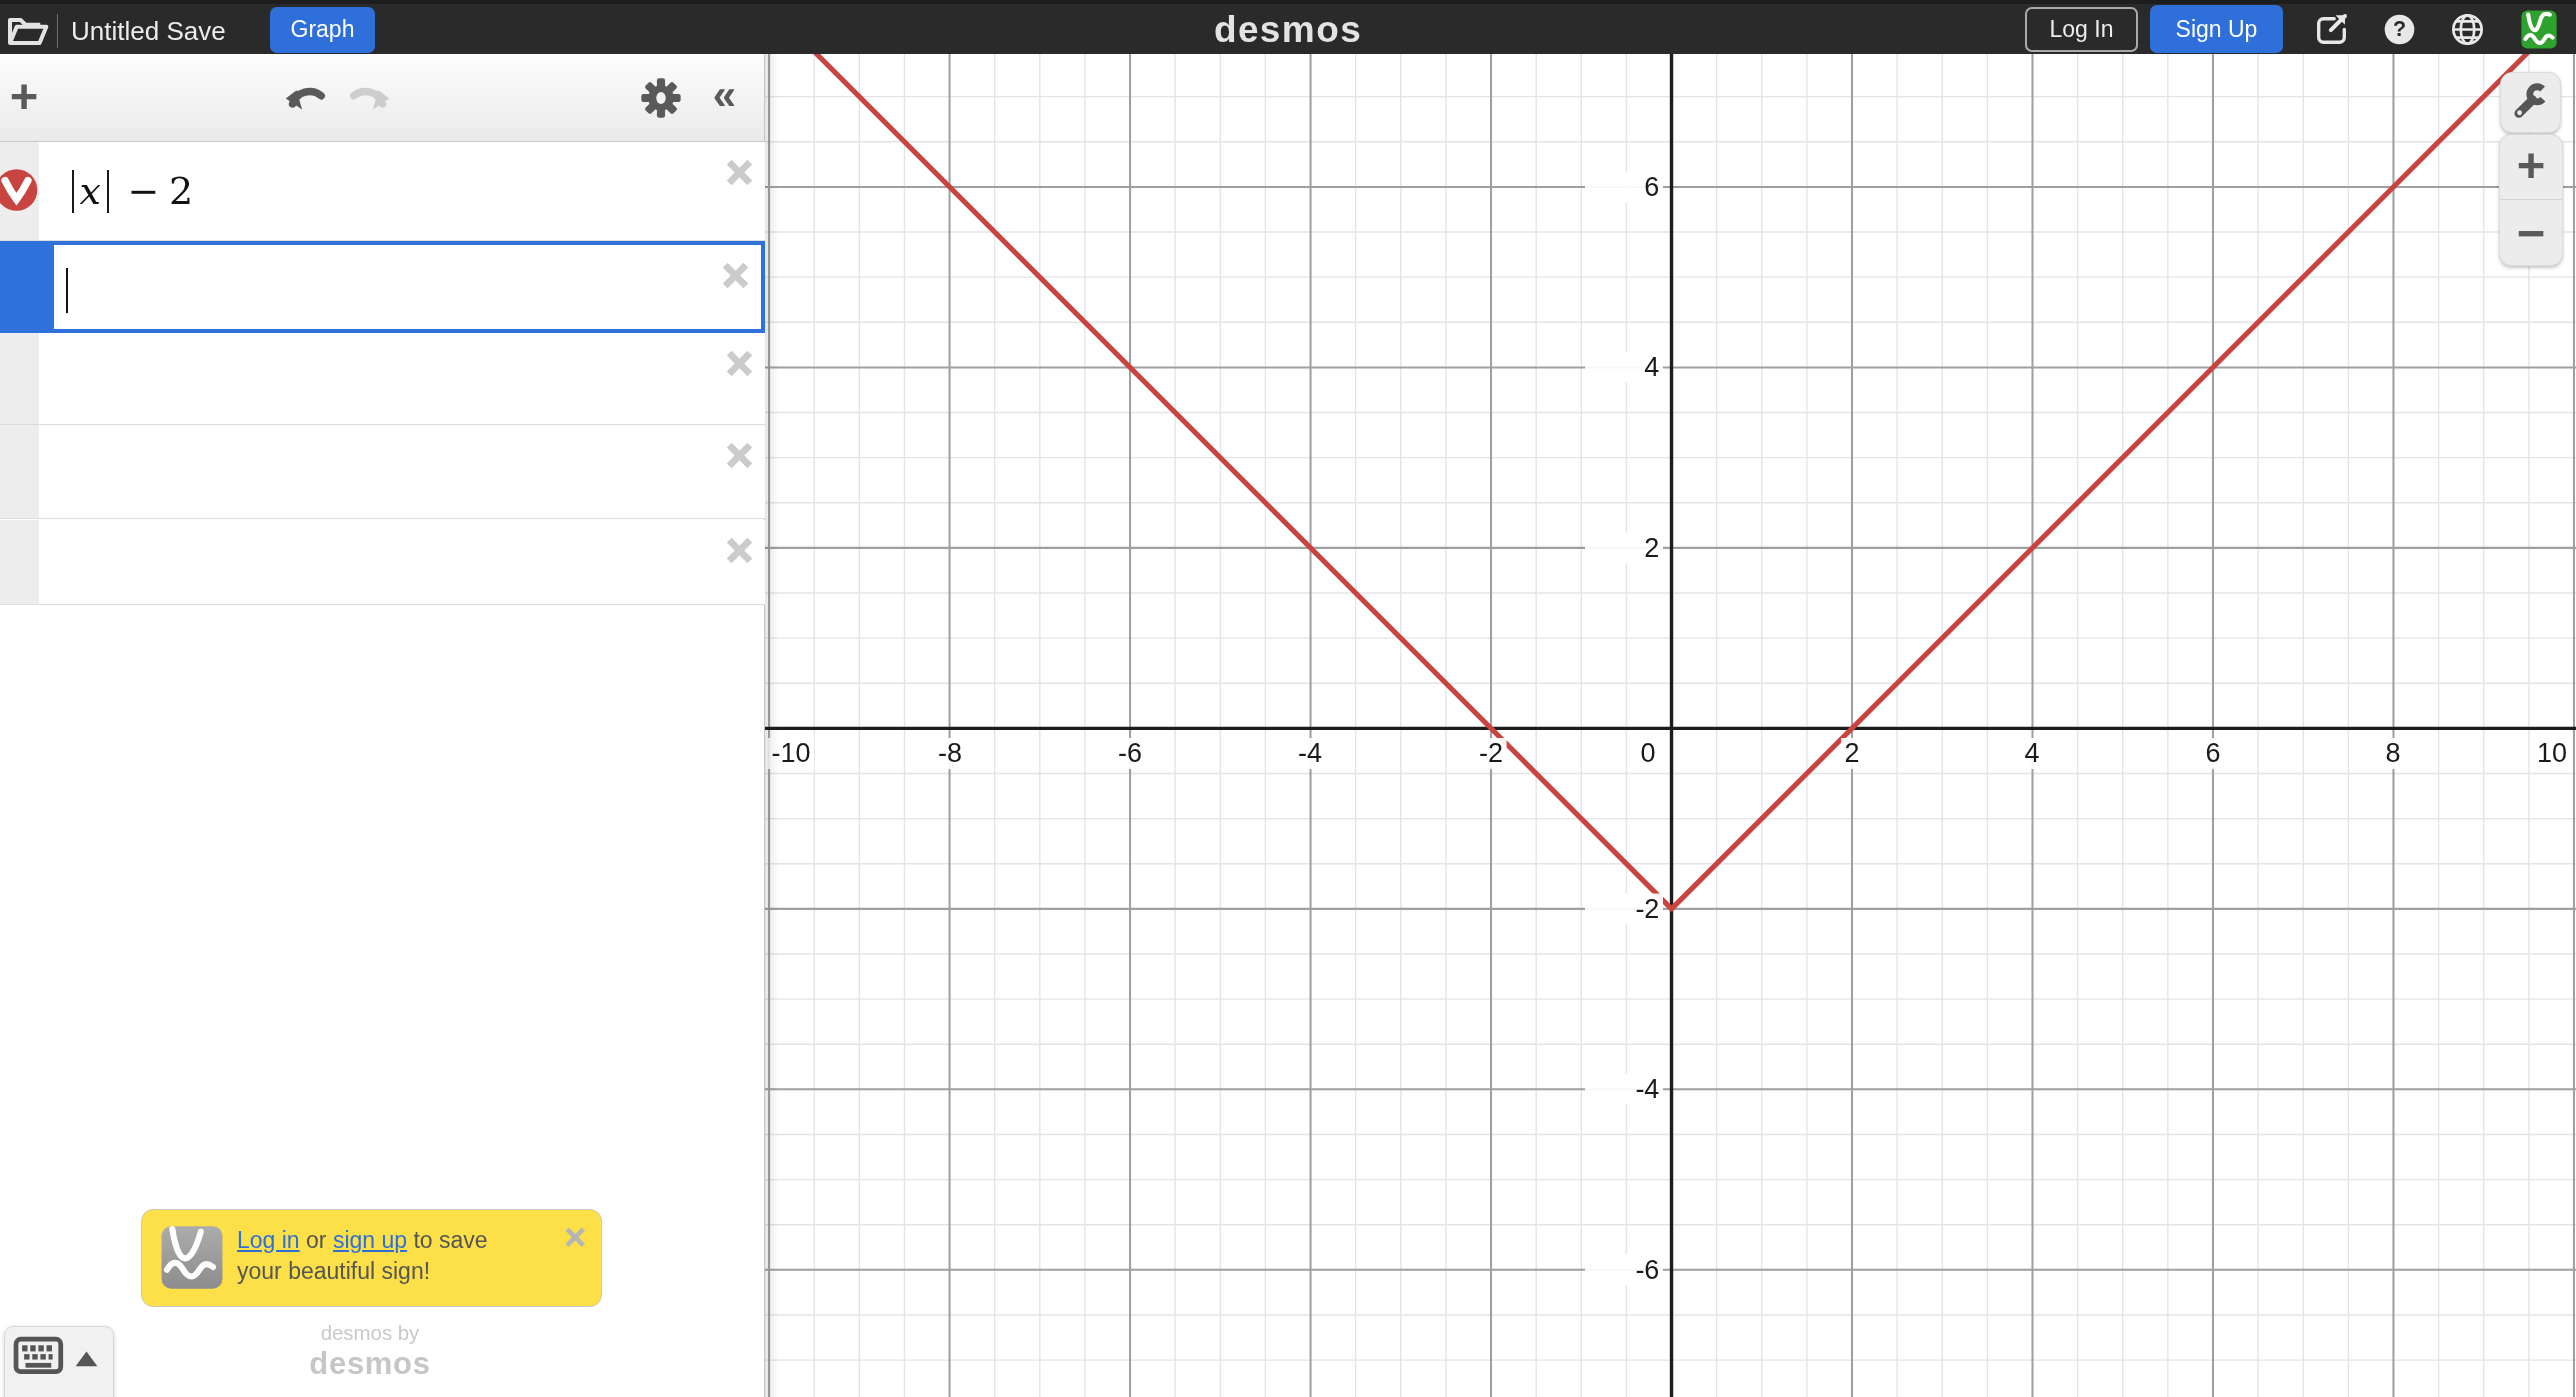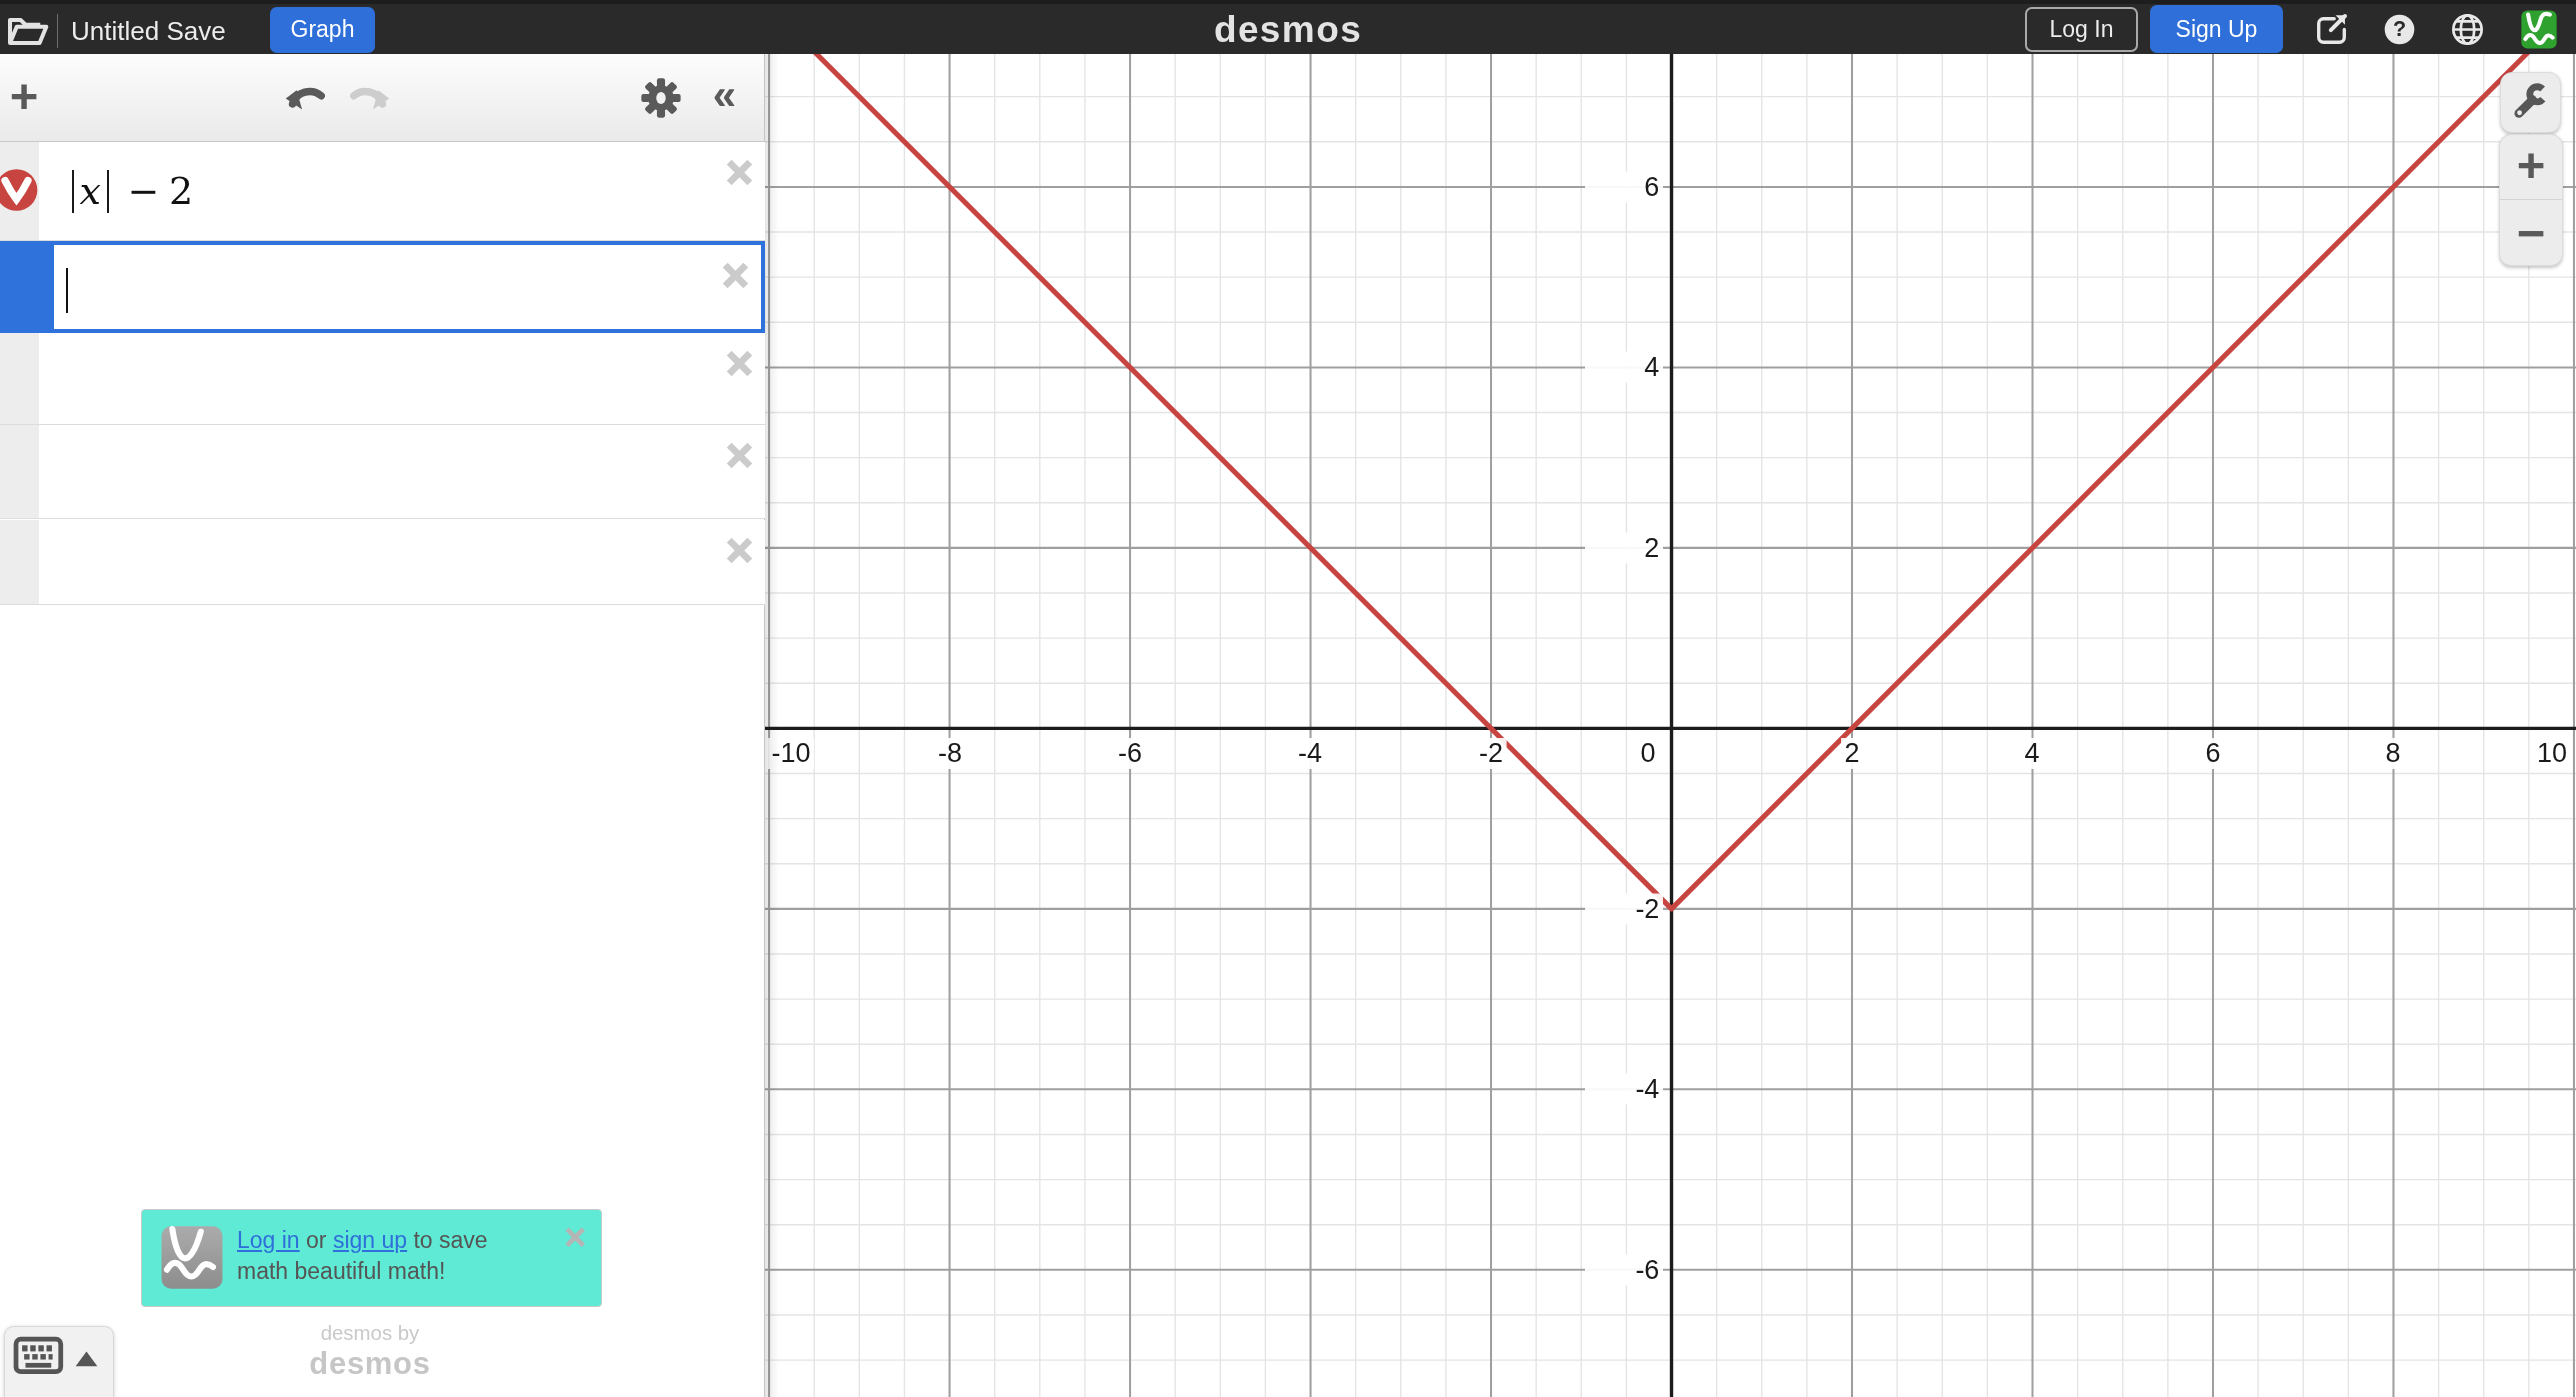--- a/index.html
+++ b/index.html
@@ -69,21 +69,21 @@
     font-family:"DejaVu Serif","Liberation Serif",serif;font-size:38px;color:#111;
   }
   .abs-bar{display:inline-block;width:2px;height:43px;background:#1a1a1a;margin:0 4.1px;vertical-align:middle;}
   .exp-var{font-style:italic;margin:0 1.4px;}
   .exp-op{margin:0 9.5px 0 15px;}
   .cursor-caret{position:absolute;left:62px;top:23px;width:2px;height:45px;background:#111;}
 
   
   #callout{
     position:absolute;left:141px;top:1155px;width:461px;height:98px;
-    border:1.4px solid #c9c9c9;border-radius:4px;background:#5eead4;box-sizing:border-box;
+    border:1.4px solid #c9c9c9;border-radius:12px;background:#fde047;box-sizing:border-box;
   }
   #callout-icon{position:absolute;left:17.7px;top:15px;width:64px;height:65px;}
   #callout-text{position:absolute;left:95px;top:15px;font-size:23px;color:#555;line-height:31px;}
   #callout-text a{color:#2f6fd9;text-decoration:underline;cursor:pointer;}
   #callout-close{position:absolute;right:13.6px;top:15px;width:24.4px;height:24.4px;cursor:pointer;}
   #powered{position:absolute;left:234px;top:1268px;width:272px;text-align:center;}
   #powered-line1{font-size:20.4px;color:#c9c9c9;}
   #powered-line2{font-size:31px;font-weight:bold;letter-spacing:0.7px;color:#c6c6c6;margin-top:1.4px;}
 
   
@@ -253,21 +253,21 @@
         </defs>
         <rect x="2" y="2" width="90" height="92" rx="14" fill="url(#ggrad)"></rect>
         <path d="M18 6 C26 60 44 66 60 10" fill="none" stroke="#fff" stroke-width="9" stroke-linecap="round"></path>
         <path d="M10 66 q12 -20 24 0 q12 20 24 0 q8 -14 20 -4" fill="none" stroke="#fff" stroke-width="9" stroke-linecap="round"></path>
       </svg>
     </div>
     <div id="callout-text">
       <div>
         <a>Log in</a><span> or </span><a>sign up</a><span> to save</span>
       </div>
-      <div>math beautiful math!</div>
+      <div>your beautiful sign!</div>
     </div>
     <div id="callout-close">
       <svg width="24.4" height="24.4" viewBox="0 0 36 36">
         <path d="M6 6 L30 30 M30 6 L6 30" stroke="#b5b5b5" stroke-width="7"></path>
       </svg>
     </div>
   </div>
 
   <div id="powered">
     <div id="powered-line1">desmos by</div>

